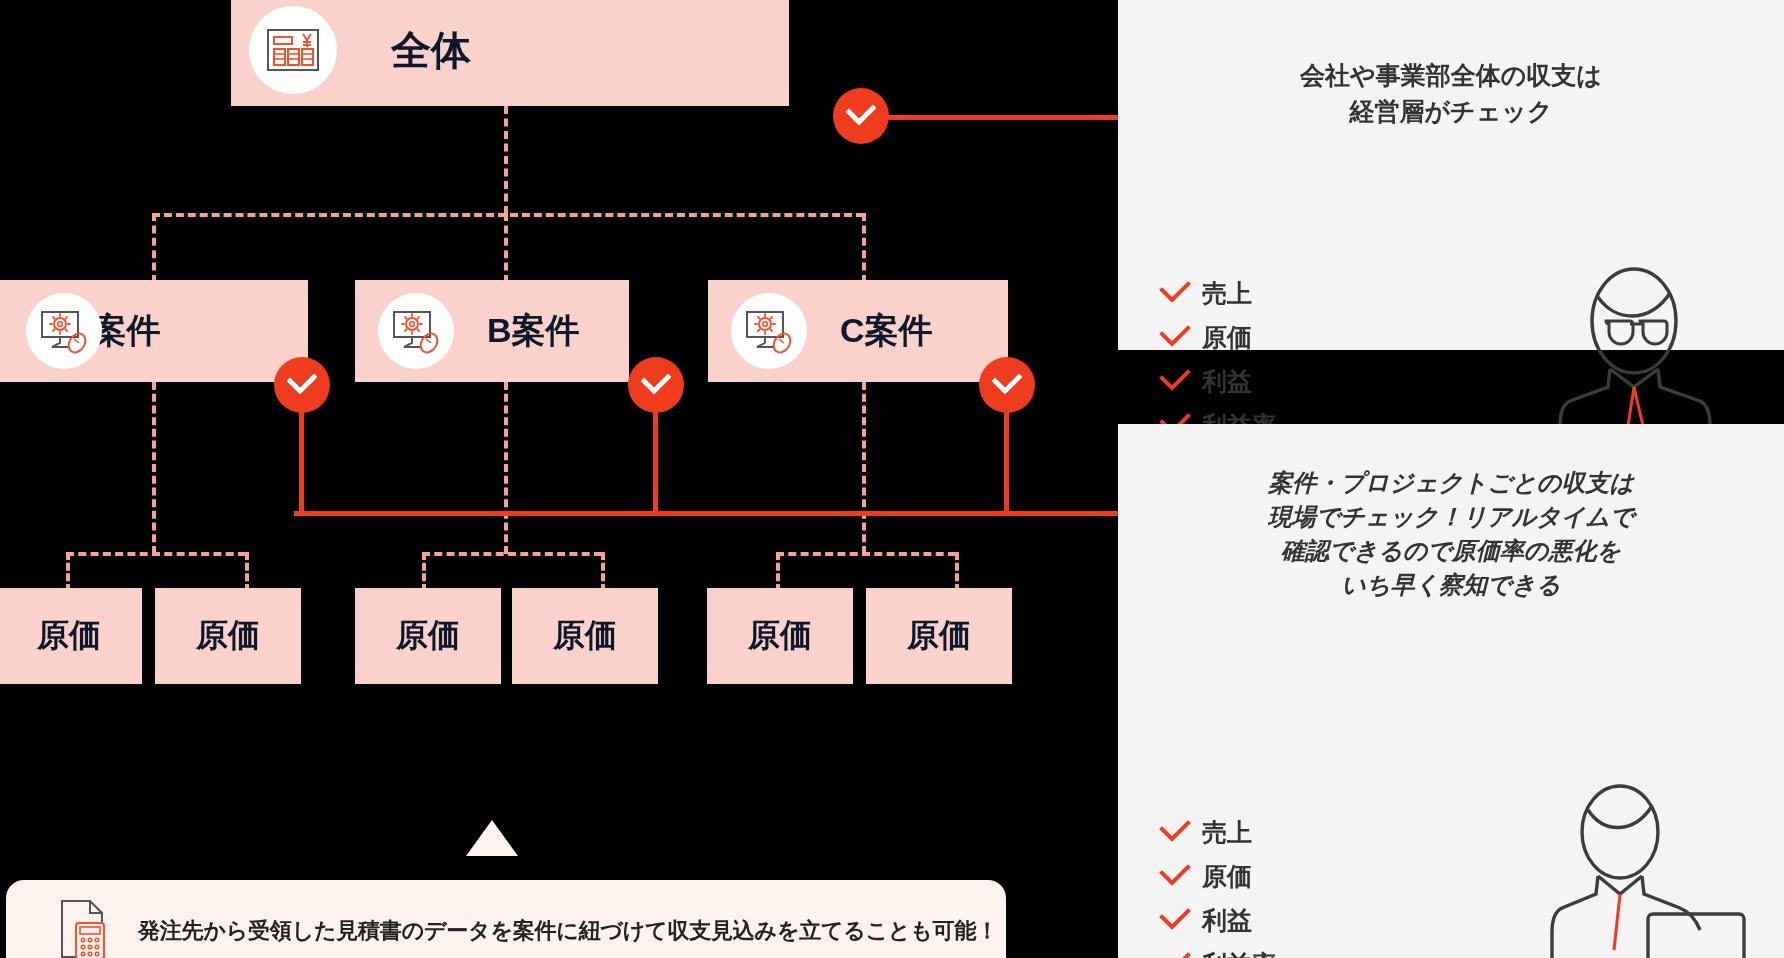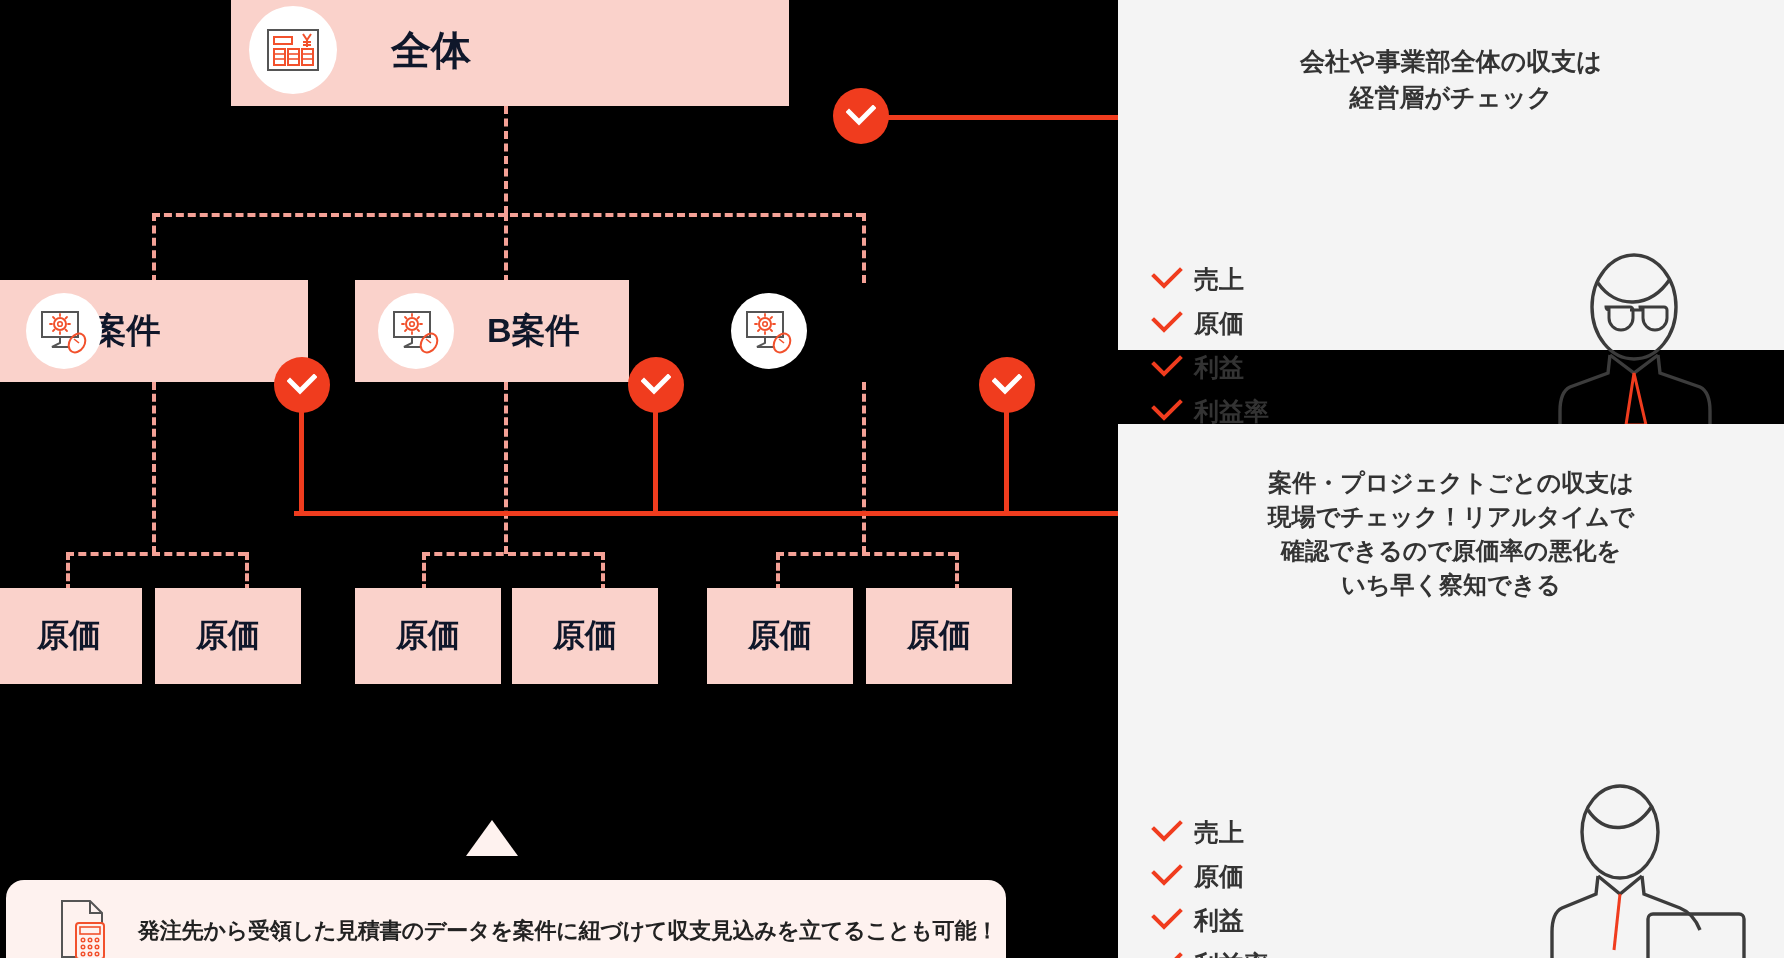--- a/index.html
+++ b/index.html
@@ -107,26 +107,26 @@
 
   .panel-title {
     color: #333333;
     font-size: 25px;
     font-weight: 700;
     line-height: 1.42;
     text-align: center;
     padding: 0 34px;
     white-space: pre-line;
   }
-  .panel-top .panel-title { margin-top: 48px; }
-  .panel-bottom .panel-title { margin-top: 42px; font-size: 24px; }
+  .panel-top .panel-title { margin-top: 62px; }
+  .panel-bottom .panel-title { margin-top: 42px; font-size: 24px; font-style: italic; }
 
   .panel-body { position: relative; }
 
-  .check-list { position: absolute; left: 32px; }
+  .check-list { position: absolute; left: 40px; }
   .panel-top .check-list { top: 142px; }
   .panel-bottom .check-list { top: 208px; }
 
   .check-item {
     display: flex;
     align-items: center;
     height: 44px;
     margin-bottom: 0px;
   }
   .check-item .tick { width: 34px; height: 24px; flex: 0 0 34px; }
@@ -272,20 +272,23 @@
       <rect x="4" y="4" width="36" height="25" fill="#ffffff" stroke="#555555" stroke-width="2"></rect>
       <path d="M22 29 L22 35 L14 39 L30 39" fill="none" stroke="#555555" stroke-width="2"></path>
       <circle cx="22" cy="16" r="6" fill="none" stroke="#F2512C" stroke-width="2"></circle>
       <circle cx="22" cy="16" r="2.3" fill="none" stroke="#F2512C" stroke-width="1.6"></circle>
       <path d="M22 8 L22 6 M22 26 L22 24 M14 16 L12 16 M32 16 L30 16 M16.5 10.5 L15 9 M27.5 21.5 L29 23 M27.5 10.5 L29 9 M16.5 21.5 L15 23" stroke="#F2512C" stroke-width="1.8" stroke-linecap="round"></path>
       <ellipse cx="39" cy="35" rx="7.5" ry="10" fill="none" stroke="#F2512C" stroke-width="2" transform="rotate(32 39 35)"></ellipse>
       <line x1="36" y1="31" x2="41" y2="35" stroke="#F2512C" stroke-width="1.6"></line>
     </svg>
   </div>
 
+  <div class="node-box proj-box proj-c">
+    <span class="node-label">C案件</span>
+  </div>
   <div class="icon-circle proj ic-c">
     <svg width="52" height="46" viewBox="0 0 52 46" aria-hidden="true">
       <rect x="4" y="4" width="36" height="25" fill="#ffffff" stroke="#555555" stroke-width="2"></rect>
       <path d="M22 29 L22 35 L14 39 L30 39" fill="none" stroke="#555555" stroke-width="2"></path>
       <circle cx="22" cy="16" r="6" fill="none" stroke="#F2512C" stroke-width="2"></circle>
       <circle cx="22" cy="16" r="2.3" fill="none" stroke="#F2512C" stroke-width="1.6"></circle>
       <path d="M22 8 L22 6 M22 26 L22 24 M14 16 L12 16 M32 16 L30 16 M16.5 10.5 L15 9 M27.5 21.5 L29 23 M27.5 10.5 L29 9 M16.5 21.5 L15 23" stroke="#F2512C" stroke-width="1.8" stroke-linecap="round"></path>
       <ellipse cx="39" cy="35" rx="7.5" ry="10" fill="none" stroke="#F2512C" stroke-width="2" transform="rotate(32 39 35)"></ellipse>
       <line x1="36" y1="31" x2="41" y2="35" stroke="#F2512C" stroke-width="1.6"></line>
     </svg>

